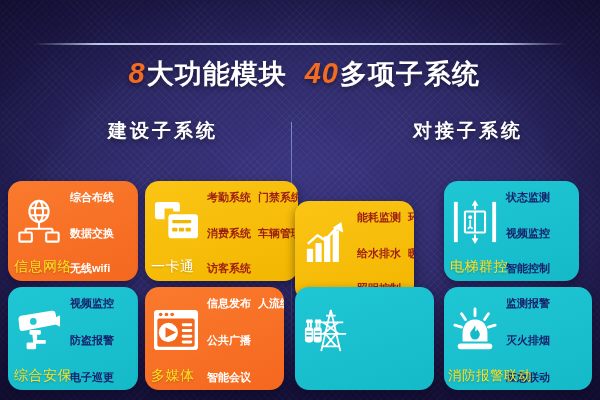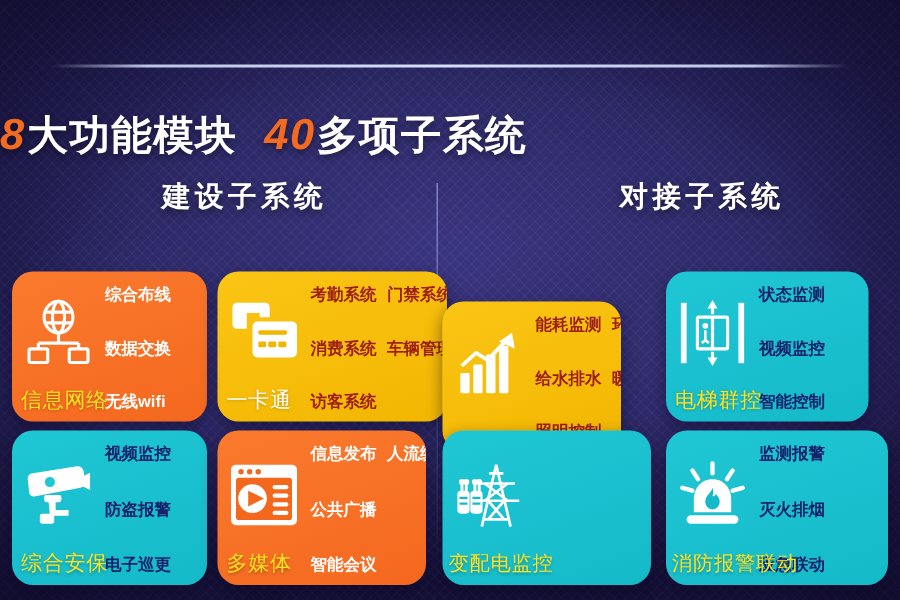--- a/index.html
+++ b/index.html
@@ -40,22 +40,22 @@
   
   #top-rule{
     position:absolute; left:34px; top:43px; width:532px; height:2px;
     background:linear-gradient(90deg, rgba(190,200,235,0) 0%, rgba(205,215,245,.9) 12%,
                rgba(225,232,255,.95) 50%, rgba(205,215,245,.9) 88%, rgba(190,200,235,0) 100%);
     border-radius:2px;
   }
 
   
   #headline{
-    position:absolute; left:0; top:72px; width:480px;
-    text-align:left;
+    position:absolute; left:0; top:56px; width:480px;
+    text-align:right;
     font-size:27px; font-weight:bold; letter-spacing:1px;
     white-space:nowrap;
     text-shadow:0 2px 5px rgba(0,0,0,.45);
   }
   #headline .num{ color:#f36b21; font-style:italic; font-size:29px; padding-right:1px; }
   #headline .wht{ color:#ffffff; }
   #headline .gap{ display:inline-block; width:18px; }
 
   
   .section-title{
@@ -322,21 +322,20 @@
             <circle cx="18.2" cy="15" r="2.1"></circle>
       </g>
       <g stroke="#15bac9" stroke-width="1.4">
         <line x1="4.5" y1="26" x2="10" y2="26"></line>
             <line x1="4.5" y1="30" x2="10" y2="30"></line>
         <line x1="13.5" y1="26" x2="19" y2="26"></line>
             <line x1="13.5" y1="30" x2="19" y2="30"></line>
       </g>
     </svg>
       </div>
-      <div class="card-label l-yellow wide">变配电监控</div>
     </div>
     <div class="card c-cyan" style="left: 444px; top: 287px; width: 148px; height: 103px;">
       <div class="card-icon">
         <svg width="48" height="46" viewBox="0 0 50 48" fill="#fff">
       <g stroke="#fff" stroke-width="3" stroke-linecap="round">
         <line x1="25" y1="2" x2="25" y2="9"></line>
         <line x1="11" y1="7" x2="15" y2="13"></line>
         <line x1="39" y1="7" x2="35" y2="13"></line>
         <line x1="4" y1="19" x2="11" y2="21"></line>
         <line x1="46" y1="19" x2="39" y2="21"></line>

